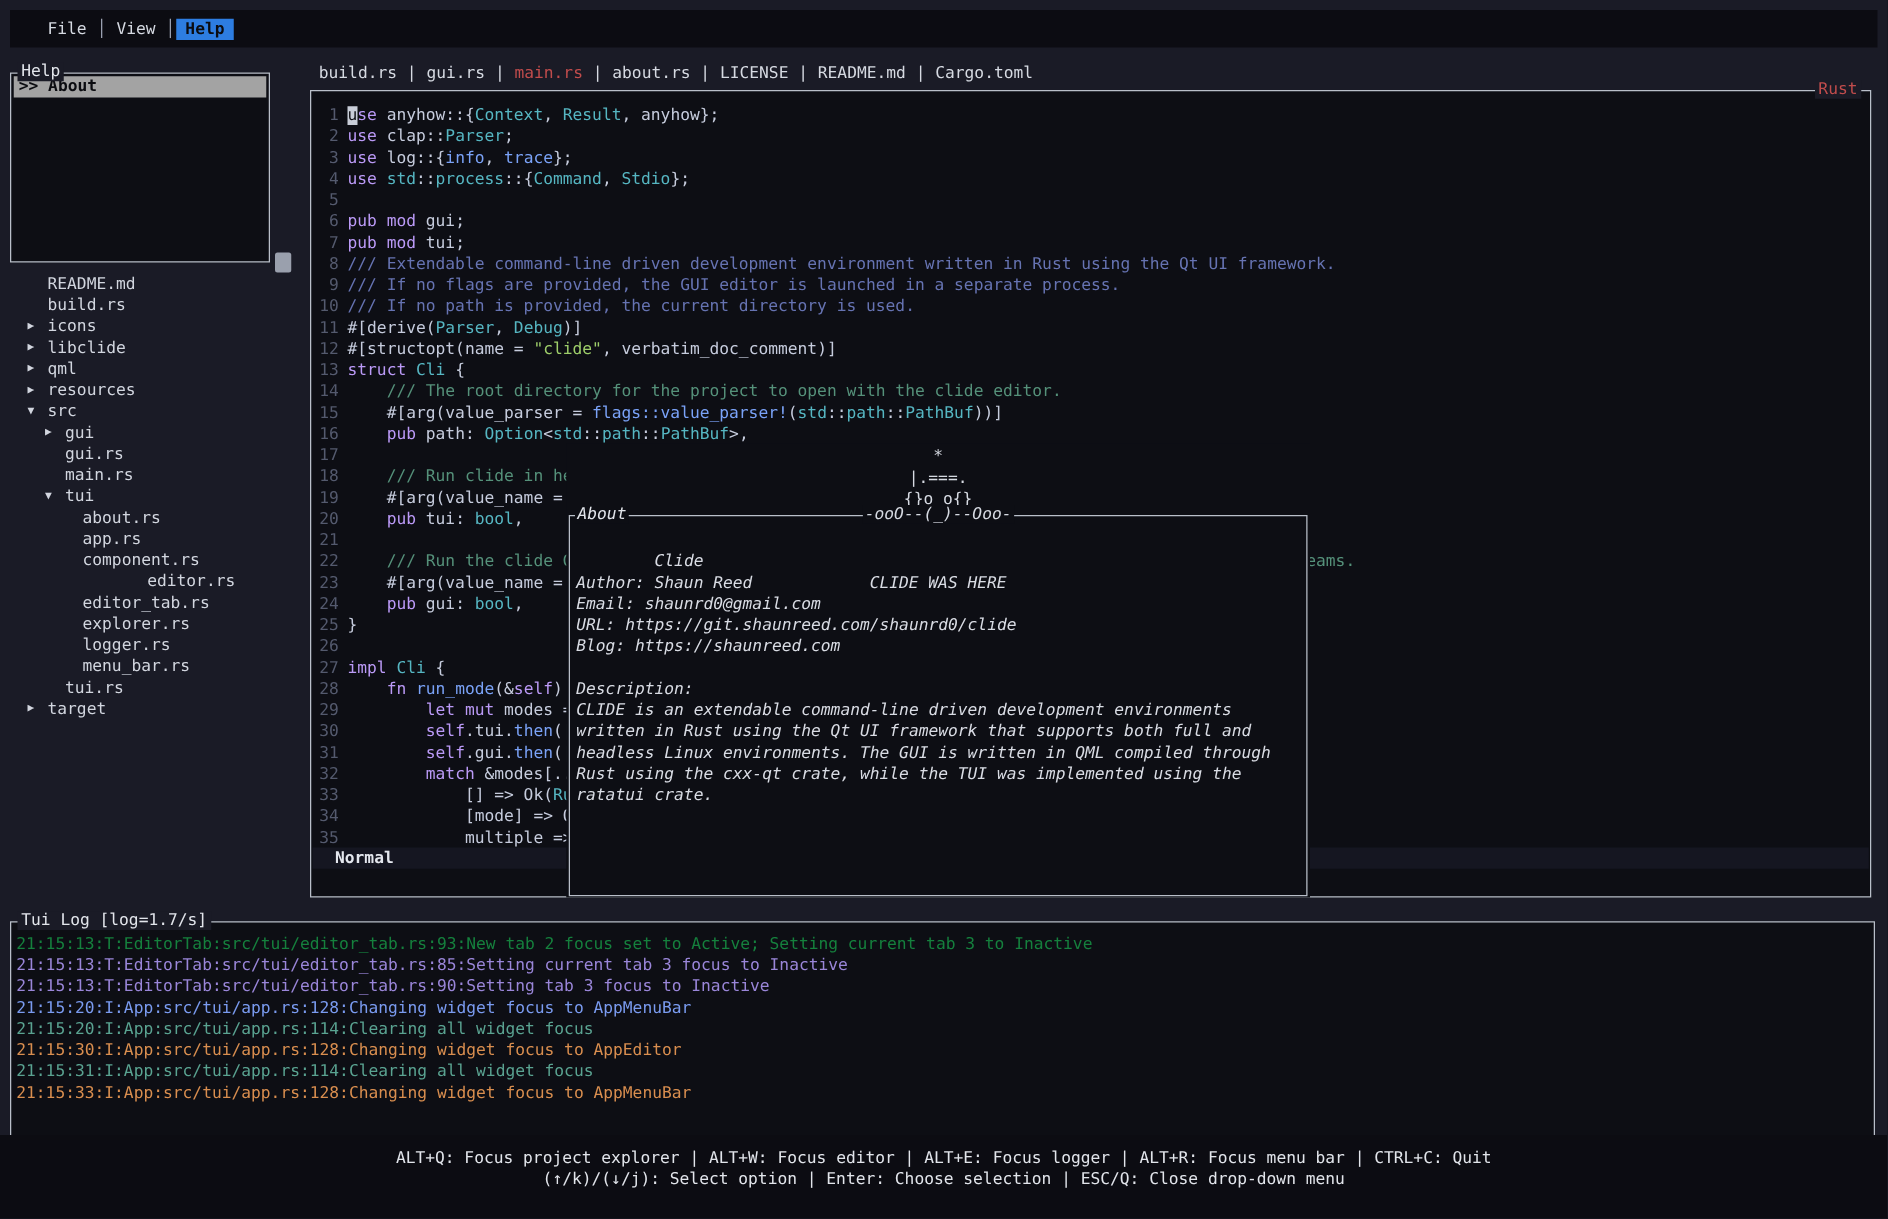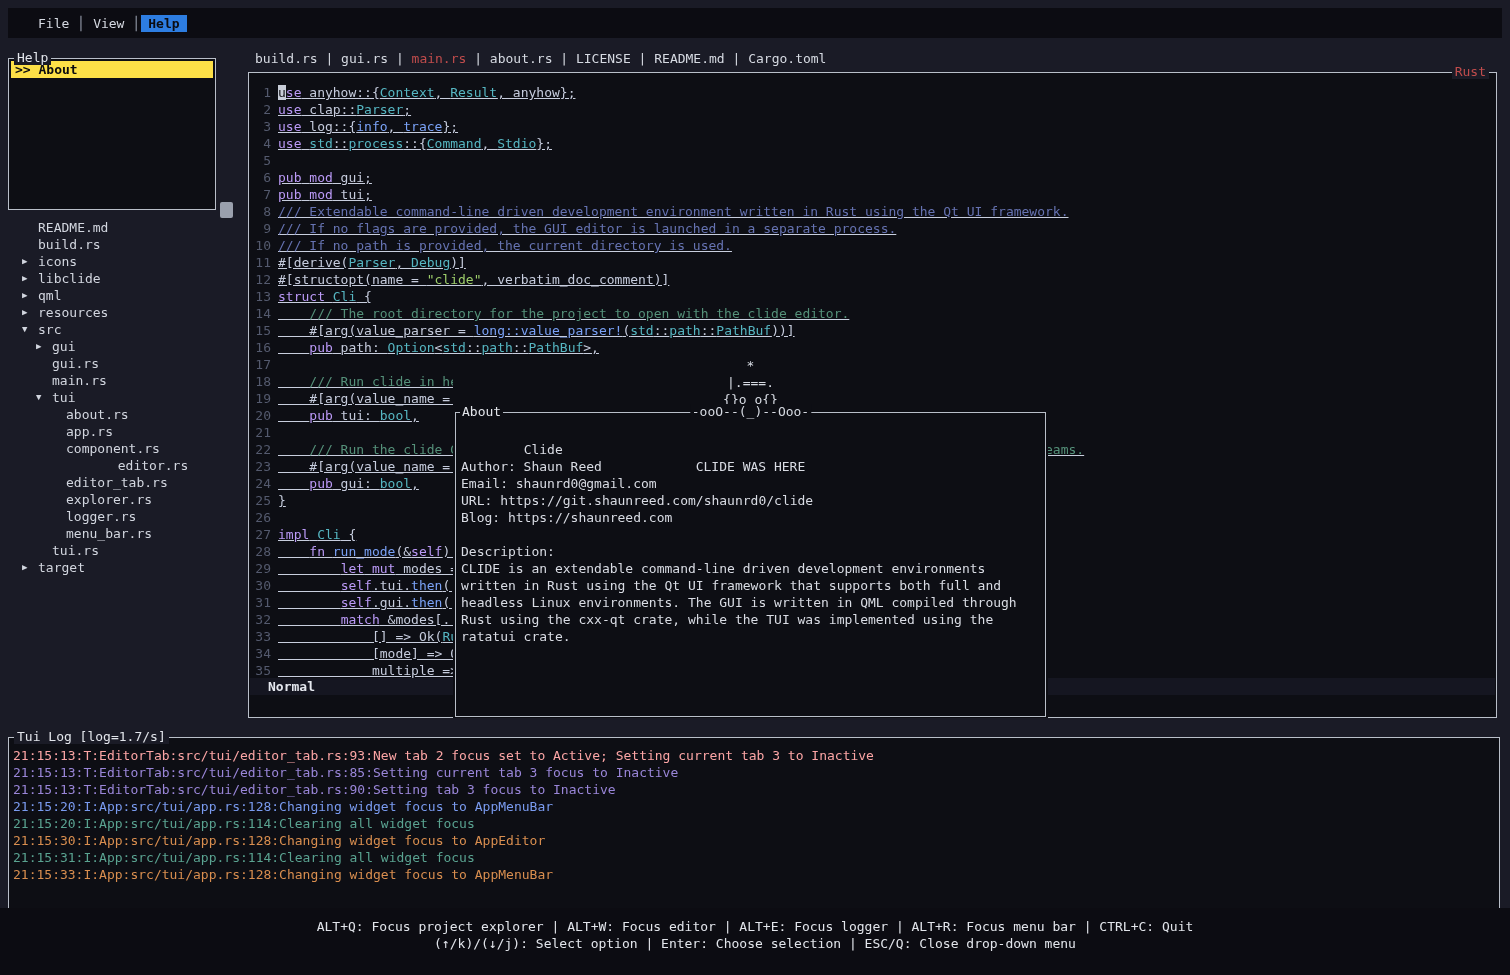--- a/index.html
+++ b/index.html
@@ -9,52 +9,52 @@
   
   .menubar{position:absolute;left:8px;top:8px;width:1494px;height:30px;background:#0c0c12;
     display:flex;align-items:center;padding-left:23px;box-sizing:border-box;}
   .menu-item{padding:1px 7px;color:#d6dae2;cursor:default;}
   .menu-item.selected{background:#2d7de1;color:#0b0c10;font-weight:bold;}
   .menu-sep{color:#9aa0b0;margin:0 1px;}
   
   .help-panel{position:absolute;left:8px;top:58px;width:208px;height:152px;
     border:1px solid #b9bfc9;background:#0d0e14;box-sizing:border-box;}
   .panel-title{position:absolute;left:5px;top:-9px;background:#1a1b26;padding:0 3px;color:#e2e5eb;}
-  .help-selected{margin:2px;height:17px;line-height:17px;background:#fde047;color:#0b0c10;
+  .help-selected{margin:2px;height:17px;line-height:17px;background:#a3a3a3;color:#0b0c10;
     font-weight:bold;padding-left:4px;white-space:pre;}
   .scroll-thumb{position:absolute;left:220px;top:202px;width:13px;height:16px;
     background:#9aa0ad;border-radius:2px;}
   
   .file-tree{position:absolute;left:8px;top:219px;width:232px;}
   .tree-row{height:17px;line-height:17px;white-space:pre;color:#d2d6df;display:flex;align-items:center;}
   .arrow{width:16px;display:inline-block;font-size:9px;color:#d2d6df;flex:0 0 16px;}
   .spacer{width:16px;display:inline-block;flex:0 0 16px;}
   
   .tab-bar{position:absolute;left:255px;top:50px;height:17px;line-height:17px;white-space:pre;}
   .tab{color:#d6dae2;}
   .tab.active{color:#c04c4c;}
   .tab-sep{color:#d6dae2;white-space:pre;}
   
   .editor-panel{position:absolute;left:248px;top:72px;width:1249px;height:646px;
     border:1px solid #b9bfc9;background:#0d0e14;box-sizing:border-box;}
   .lang-badge{position:absolute;right:7px;top:-9px;background:#1a1b26;padding:0 3px;color:#c04c4c;}
-  .code{position:absolute;left:2px;top:11px;right:6px;text-decoration:underline;}
+  .code{position:absolute;left:2px;top:11px;right:6px;}
   .line{height:17px;line-height:17px;white-space:pre;}
   .ln{display:inline-block;width:20px;text-align:right;color:#545a6e;margin-right:7px;}
   .tok-d{color:#c6ccdd}.tok-k{color:#bb9af7}.tok-t{color:#56b6c2}.tok-f{color:#7aa2f7}
   .tok-s{color:#9ece6a}.tok-c1{color:#6673b2}.tok-c2{color:#55917a}
   .tok-cur{background:#c8cdd8;color:#0d0e14}
   .mode-bar{position:absolute;left:1px;right:1px;top:605px;height:17px;line-height:17px;
     background:#151621;color:#e4e7ee;padding-left:18px;font-weight:bold;box-sizing:border-box;}
   
   .popup{position:absolute;left:453px;top:355px;width:595px;height:363px;background:#0d0e14;}
   .popup-art{margin:2px auto 0 auto;width:540px;text-align:center;color:#d6dae2;}
   .popup-art div{height:17px;line-height:17px;white-space:pre;}
   .popup-box{position:absolute;left:2px;right:2px;top:57px;bottom:1px;
-    border:1px solid #b9bfc9;box-sizing:border-box;padding-top:11px;}
+    border:1px solid #b9bfc9;box-sizing:border-box;padding-top:11px;font-style:italic;}
   .popup-title{position:absolute;left:4px;top:-9px;background:#0d0e14;padding:0 2px;color:#e2e5eb;}
   .popup-deco{position:absolute;left:50%;transform:translateX(-50%);top:-9px;
     background:#0d0e14;padding:0 2px;color:#d6dae2;text-align:center;}
   .popup-row{height:17px;line-height:17px;white-space:pre;padding-left:5px;color:#d9dce4;}
   .header-row{position:relative;}
   .center-abs{position:absolute;left:0;right:0;text-align:center;}
   .about-block{margin-top:17px;}
   .about-block div{height:17px;line-height:17px;white-space:pre;padding-left:5px;color:#d9dce4;}
   .desc-label{margin-top:17px;}
   #about-desc div{height:17px;line-height:17px;white-space:pre;padding-left:5px;color:#d9dce4;}
@@ -123,21 +123,21 @@
         <div class="line"><span class="ln">5</span></div>
         <div class="line"><span class="ln">6</span><span class="tok-k">pub</span><span class="tok-d"> </span><span class="tok-k">mod</span><span class="tok-d"> gui;</span></div>
         <div class="line"><span class="ln">7</span><span class="tok-k">pub</span><span class="tok-d"> </span><span class="tok-k">mod</span><span class="tok-d"> tui;</span></div>
         <div class="line"><span class="ln">8</span><span class="tok-c1">/// Extendable command-line driven development environment written in Rust using the Qt UI framework.</span></div>
         <div class="line"><span class="ln">9</span><span class="tok-c1">/// If no flags are provided, the GUI editor is launched in a separate process.</span></div>
         <div class="line"><span class="ln">10</span><span class="tok-c1">/// If no path is provided, the current directory is used.</span></div>
         <div class="line"><span class="ln">11</span><span class="tok-d">#[derive(</span><span class="tok-t">Parser</span><span class="tok-d">, </span><span class="tok-t">Debug</span><span class="tok-d">)]</span></div>
         <div class="line"><span class="ln">12</span><span class="tok-d">#[structopt(name = </span><span class="tok-s">"clide"</span><span class="tok-d">, verbatim_doc_comment)]</span></div>
         <div class="line"><span class="ln">13</span><span class="tok-k">struct</span><span class="tok-d"> </span><span class="tok-t">Cli</span><span class="tok-d"> {</span></div>
         <div class="line"><span class="ln">14</span><span class="tok-c2">    /// The root directory for the project to open with the clide editor.</span></div>
-        <div class="line"><span class="ln">15</span><span class="tok-d">    #[arg(value_parser = </span><span class="tok-f">long::value_parser!</span><span class="tok-d">(</span><span class="tok-t">std</span><span class="tok-d">::</span><span class="tok-t">path</span><span class="tok-d">::</span><span class="tok-t">PathBuf</span><span class="tok-d">))]</span></div>
+        <div class="line"><span class="ln">15</span><span class="tok-d">    #[arg(value_parser = </span><span class="tok-f">flags::value_parser!</span><span class="tok-d">(</span><span class="tok-t">std</span><span class="tok-d">::</span><span class="tok-t">path</span><span class="tok-d">::</span><span class="tok-t">PathBuf</span><span class="tok-d">))]</span></div>
         <div class="line"><span class="ln">16</span><span class="tok-d">    </span><span class="tok-k">pub</span><span class="tok-d"> path: </span><span class="tok-t">Option</span><span class="tok-d">&lt;</span><span class="tok-t">std</span><span class="tok-d">::</span><span class="tok-t">path</span><span class="tok-d">::</span><span class="tok-t">PathBuf</span><span class="tok-d">&gt;,</span></div>
         <div class="line"><span class="ln">17</span></div>
         <div class="line"><span class="ln">18</span><span class="tok-c2">    /// Run clide in headless mode, launching the TUI editor in the current terminal session.</span></div>
         <div class="line"><span class="ln">19</span><span class="tok-d">    #[arg(value_name = </span><span class="tok-s">"tui"</span><span class="tok-d">, short, long, default_value = </span><span class="tok-s">"false"</span><span class="tok-d">)]</span></div>
         <div class="line"><span class="ln">20</span><span class="tok-d">    </span><span class="tok-k">pub</span><span class="tok-d"> tui: </span><span class="tok-t">bool</span><span class="tok-d">,</span></div>
         <div class="line"><span class="ln">21</span></div>
         <div class="line"><span class="ln">22</span><span class="tok-c2">    /// Run the clide GUI editor in a separate process. Requires a desktop environment with IO streams.</span></div>
         <div class="line"><span class="ln">23</span><span class="tok-d">    #[arg(value_name = </span><span class="tok-s">"gui"</span><span class="tok-d">, short, long, default_value = </span><span class="tok-s">"false"</span><span class="tok-d">)]</span></div>
         <div class="line"><span class="ln">24</span><span class="tok-d">    </span><span class="tok-k">pub</span><span class="tok-d"> gui: </span><span class="tok-t">bool</span><span class="tok-d">,</span></div>
         <div class="line"><span class="ln">25</span><span class="tok-d">}</span></div>
@@ -183,21 +183,21 @@
           <div>headless Linux environments. The GUI is written in QML compiled through</div>
           <div>Rust using the cxx-qt crate, while the TUI was implemented using the</div>
           <div>ratatui crate.</div>
         </div>
     </div>
   </div>
 
   <div class="log-panel">
     <span class="panel-title">Tui Log [log=1.7/s]</span>
     <div id="log-entries">
-        <div class="log-row" style="color: #fca5a5;">21:15:13:T:EditorTab:src/tui/editor_tab.rs:93:New tab 2 focus set to Active; Setting current tab 3 to Inactive</div>
+        <div class="log-row" style="color: #15803d;">21:15:13:T:EditorTab:src/tui/editor_tab.rs:93:New tab 2 focus set to Active; Setting current tab 3 to Inactive</div>
         <div class="log-row" style="color: rgb(154, 134, 217);">21:15:13:T:EditorTab:src/tui/editor_tab.rs:85:Setting current tab 3 focus to Inactive</div>
         <div class="log-row" style="color: rgb(154, 134, 217);">21:15:13:T:EditorTab:src/tui/editor_tab.rs:90:Setting tab 3 focus to Inactive</div>
         <div class="log-row" style="color: rgb(122, 155, 240);">21:15:20:I:App:src/tui/app.rs:128:Changing widget focus to AppMenuBar</div>
         <div class="log-row" style="color: rgb(90, 163, 145);">21:15:20:I:App:src/tui/app.rs:114:Clearing all widget focus</div>
         <div class="log-row" style="color: rgb(217, 142, 79);">21:15:30:I:App:src/tui/app.rs:128:Changing widget focus to AppEditor</div>
         <div class="log-row" style="color: rgb(90, 163, 145);">21:15:31:I:App:src/tui/app.rs:114:Clearing all widget focus</div>
         <div class="log-row" style="color: rgb(217, 142, 79);">21:15:33:I:App:src/tui/app.rs:128:Changing widget focus to AppMenuBar</div>
       </div>
   </div>
 

